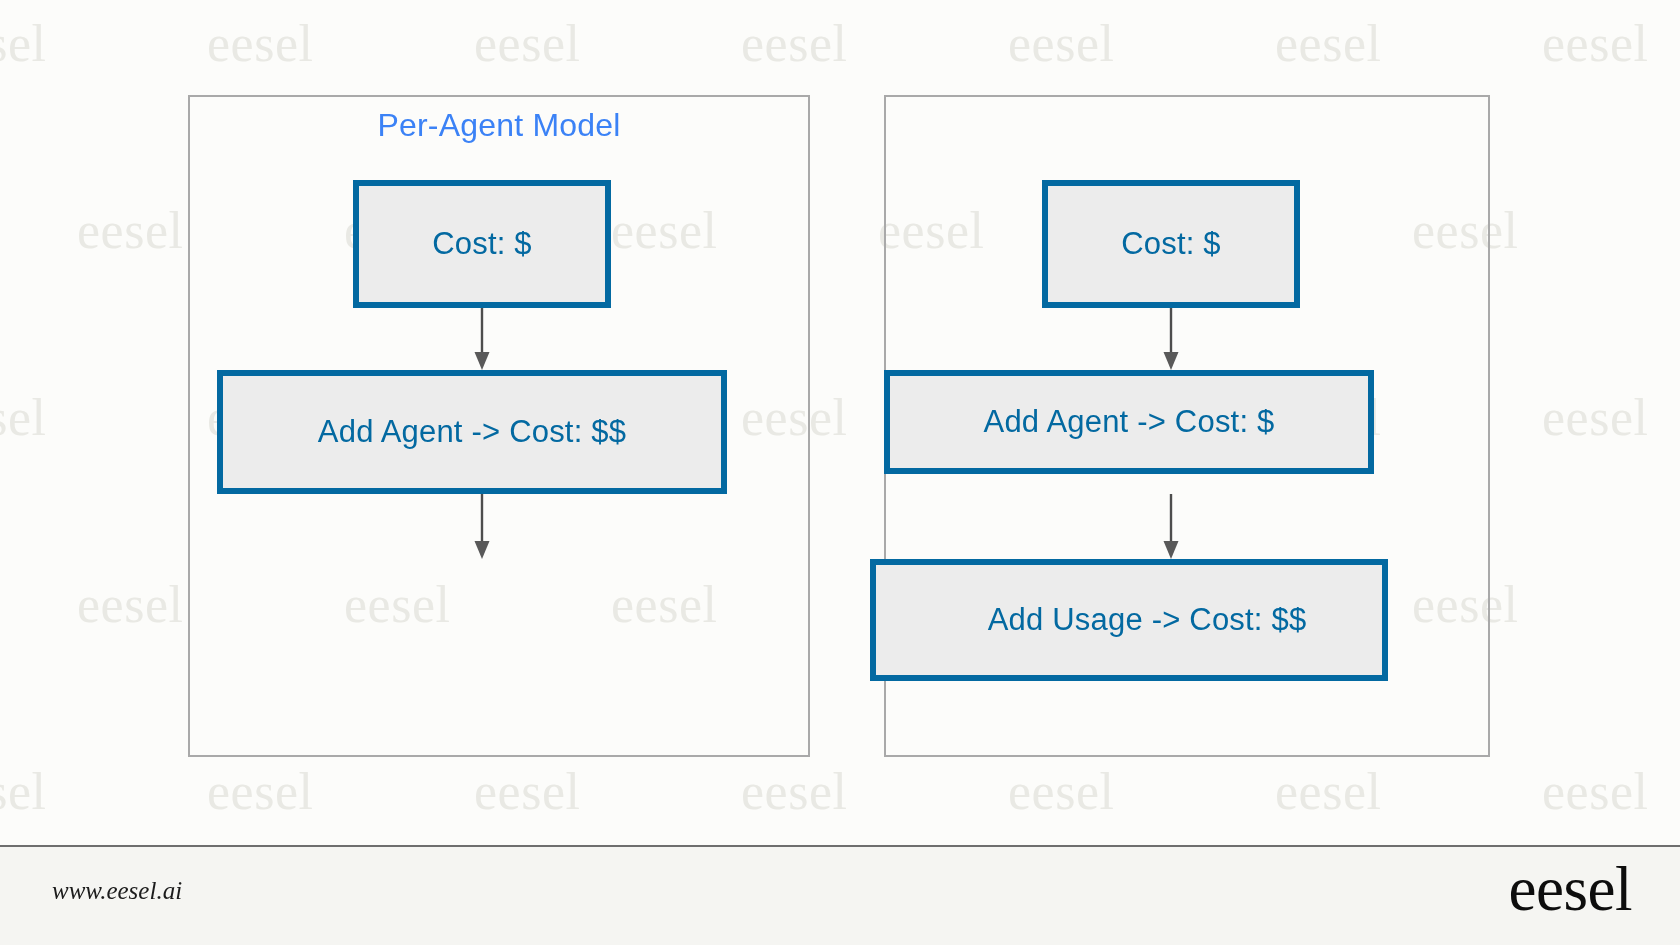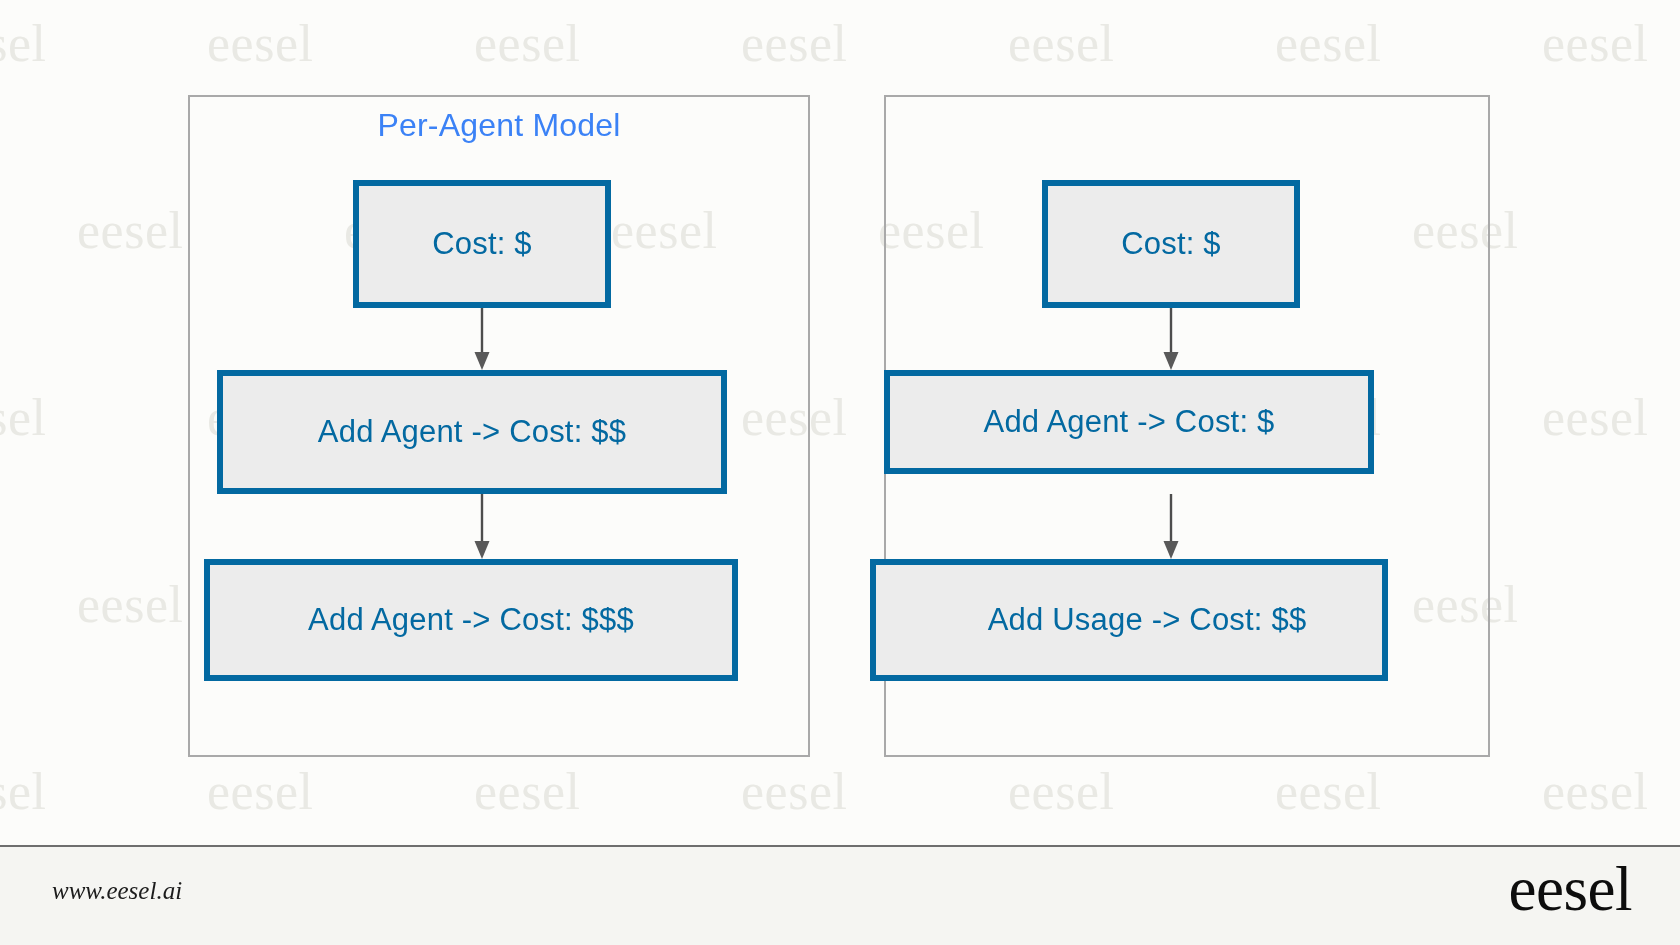--- a/index.html
+++ b/index.html
@@ -181,21 +181,20 @@
 
     <div class="node" id="node-l2">Add Agent -&gt; Cost: $$</div>
 
     <div class="arrow" style="left:282px; top:397px; height:65px;">
       <svg width="20" height="65" viewBox="0 0 20 65">
         <line x1="10" y1="0" x2="10" y2="51" stroke="#4d4d4d" stroke-width="2.4"></line>
         <polygon points="10,65 2.5,47 17.5,47" fill="#595959"></polygon>
       </svg>
     </div>
 
-    <div class="node" id="node-l3">Add Agent -&gt; Cost: $$$</div>
   </div>
 
   <div class="panel" id="panel-interaction">
 
     <div class="node" id="node-r1">Cost: $</div>
 
     <div class="arrow" style="left:275px; top:211px; height:62px;">
       <svg width="20" height="62" viewBox="0 0 20 62">
         <line x1="10" y1="0" x2="10" y2="48" stroke="#4d4d4d" stroke-width="2.4"></line>
         <polygon points="10,62 2.5,44 17.5,44" fill="#595959"></polygon>

